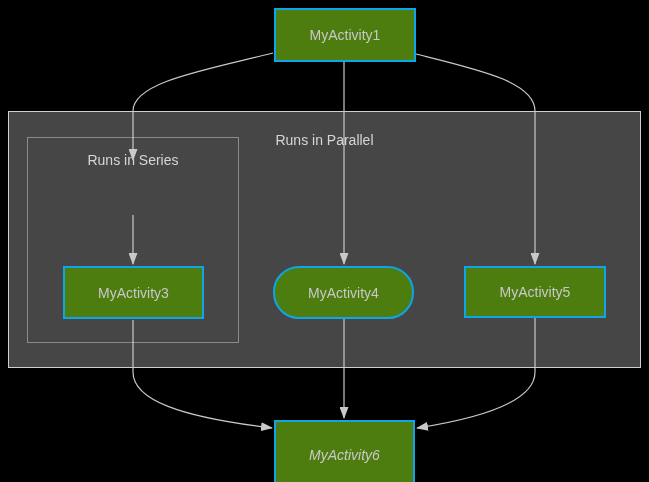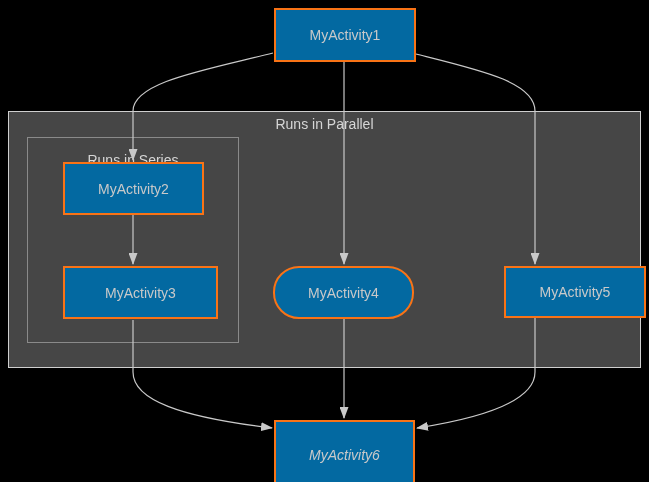--- a/index.html
+++ b/index.html
@@ -33,52 +33,52 @@
     background: transparent;
     border: 1px solid #8a8a8a;
   }
   .cluster-label {
     width: 100%;
     text-align: center;
     color: #d6d6d6;
     font-size: 14px;
     line-height: 16px;
   }
-  .cluster-parallel .cluster-label { margin-top: 4px; }
+  .cluster-parallel .cluster-label { margin-top: 20px; }
   .cluster-series  .cluster-label { margin-top: 14px; }
   
   .edges {
     position: absolute;
     left: 0; top: 0;
     z-index: 2;
     pointer-events: none;
   }
   .edge {
     fill: none;
     stroke: #c9c9c9;
     stroke-width: 1.2;
   }
   
   .node {
     position: absolute;
     box-sizing: border-box;
-    background: #0369a1;
-    border: 2px solid #f97316;
+    background: #4d7c0f;
+    border: 2px solid #0ea5e9;
     color: #c9c9c9;
     font-size: 14px;
     display: flex;
     align-items: center;
     justify-content: center;
     z-index: 3;
   }
   #node-1 { left: 274px; top: 8px;   width: 142px; height: 54px; }
   #node-2 { left: 63px;  top: 162px; width: 141px; height: 53px; }
-  #node-3 { left: 63px;  top: 266px; width: 155px; height: 53px; }
+  #node-3 { left: 63px;  top: 266px; width: 141px; height: 53px; }
   #node-4 { left: 273px; top: 266px; width: 141px; height: 53px; border-radius: 26px; }
-  #node-5 { left: 464px; top: 266px; width: 142px; height: 52px; margin-left: 40px; }
+  #node-5 { left: 464px; top: 266px; width: 142px; height: 52px; }
   #node-6 { left: 274px; top: 420px; width: 141px; height: 69px; font-style: italic; }
 </style>
 </head>
 <body>
 
 <div class="canvas">
 
   <div class="cluster cluster-parallel">
     <div class="cluster-label">Runs in Parallel</div>
   </div>
@@ -97,23 +97,20 @@
     <path class="edge" marker-end="url(#arrowhead)" d="M416,54 C480,70 535,82 535,111 L535,264"></path>
     <path class="edge" marker-end="url(#arrowhead)" d="M133,215 L133,264"></path>
     <path class="edge" marker-end="url(#arrowhead)" d="M133,320 L133,372 C133,400 180,417 272,428"></path>
     <path class="edge" marker-end="url(#arrowhead)" d="M344,319 L344,418"></path>
     <path class="edge" marker-end="url(#arrowhead)" d="M535,318 L535,372 C535,400 488,417 417,428"></path>
   </svg>
 
   <div class="node" id="node-1">
     <span>MyActivity1</span>
   </div>
-  <div class="node" id="node-2">
-    <span>MyActivity2</span>
-  </div>
   <div class="node" id="node-3">
     <span>MyActivity3</span>
   </div>
   <div class="node" id="node-4">
     <span>MyActivity4</span>
   </div>
   <div class="node" id="node-5">
     <span>MyActivity5</span>
   </div>
   <div class="node" id="node-6">

